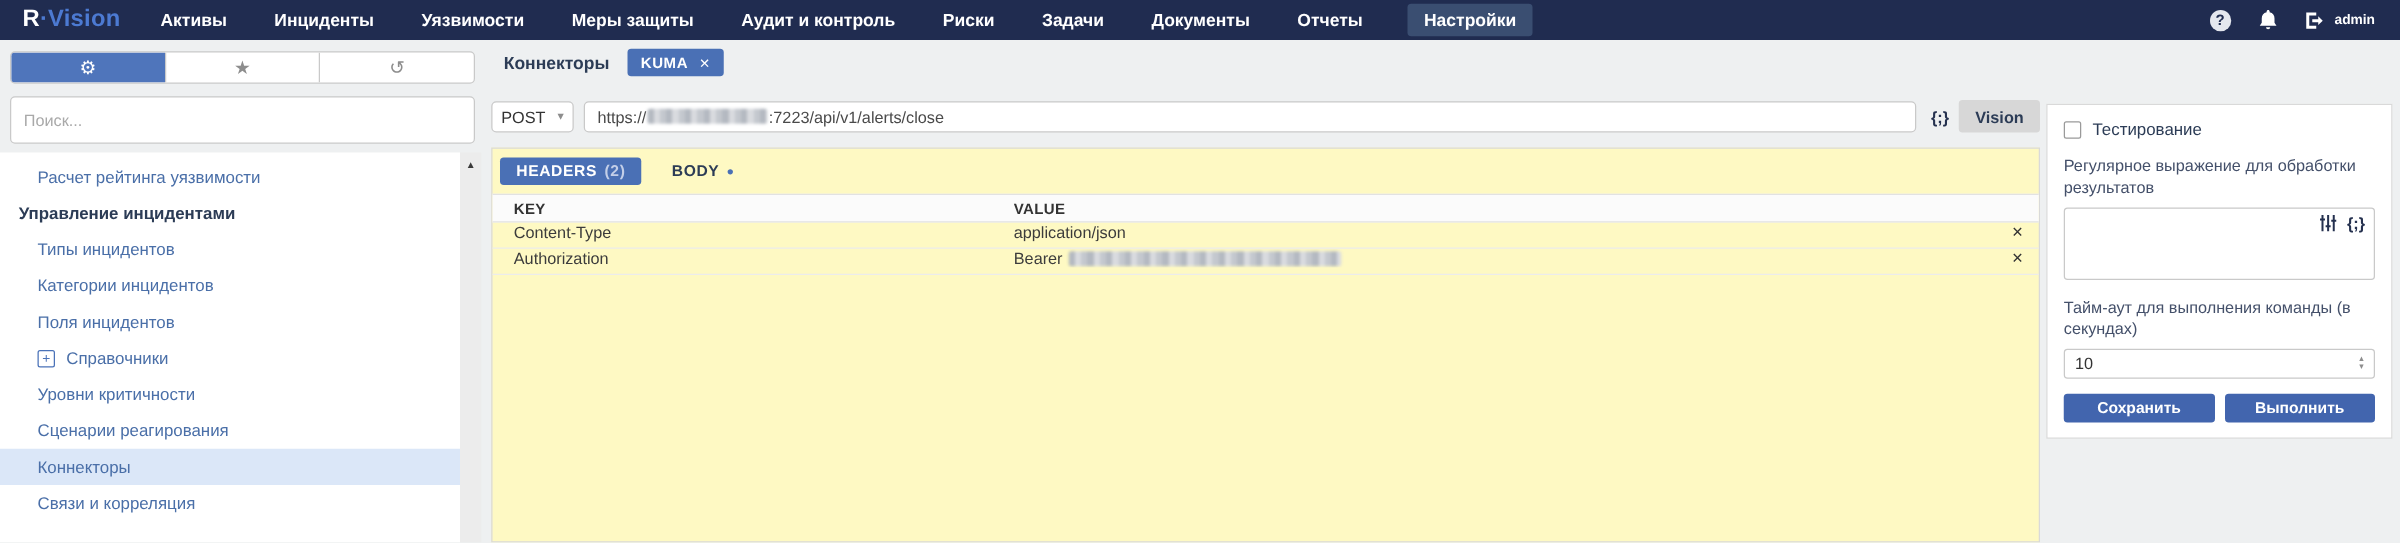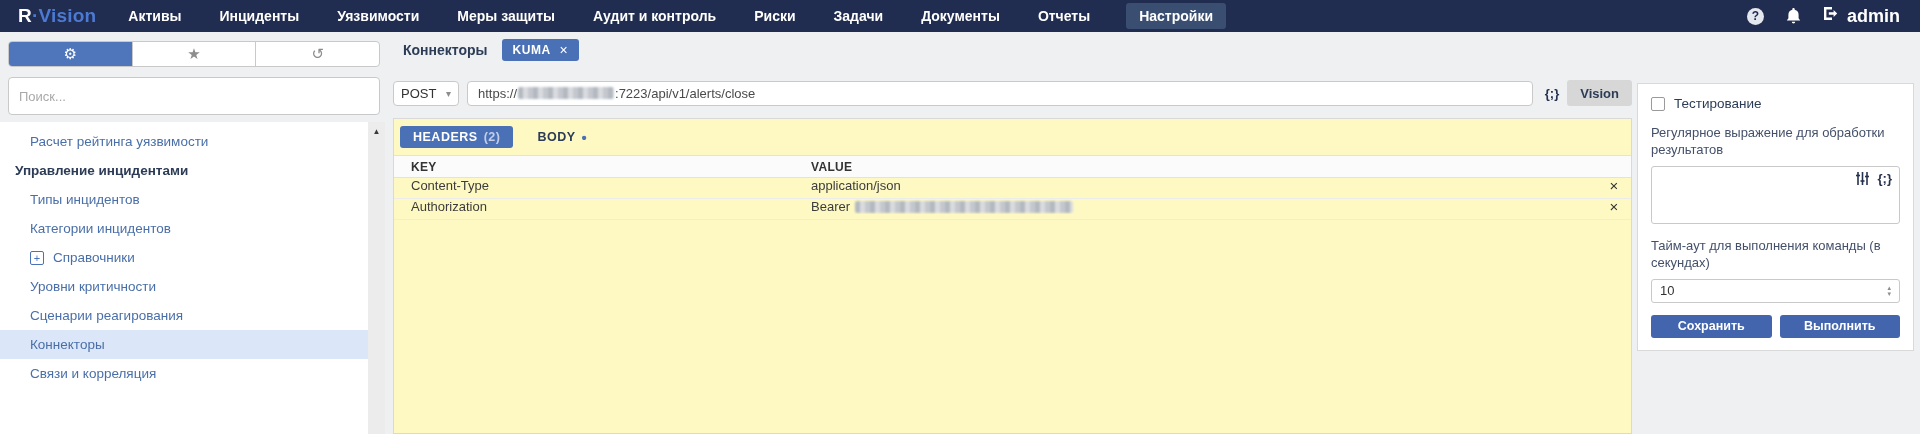--- a/index.html
+++ b/index.html
@@ -10,21 +10,21 @@
   .navbar{height:32px;background:#202c50;display:flex;align-items:center;color:#fff;}
   .logo{margin:0 30px 0 18px;font-size:19px;font-weight:700;letter-spacing:.2px;cursor:pointer;white-space:nowrap;}
   .logo .lg-rest{color:#4c7ad2;}
   .nav-items{display:flex;align-items:center;gap:34px;font-size:14px;font-weight:700;white-space:nowrap;}
   .nav-item{cursor:pointer;padding:5px 2px;}
   .nav-item.active{background:#3a4e71;border-radius:3px;padding:5px 13px;}
   .nav-right{margin-left:auto;display:flex;align-items:center;gap:22px;margin-right:20px;}
   .help-icon{width:17px;height:17px;border-radius:50%;background:#e4e7ee;color:#202c50;
              font-weight:700;font-size:12px;display:flex;align-items:center;justify-content:center;cursor:pointer;}
   .icon-btn{display:flex;align-items:center;cursor:pointer;}
-  .user{display:flex;gap:7px;font-weight:700;font-size:18px;cursor:pointer;}
+  .user{display:flex;align-items:center;gap:7px;font-weight:700;font-size:11px;cursor:pointer;}
 
   
   .layout{display:flex;height:402px;align-items:stretch;}
 
   
   .sidebar{width:385px;flex:none;display:flex;flex-direction:column;}
   .side-tabs{display:flex;margin:9px 5px 0 8px;height:26px;border:1px solid #c9c9c9;border-radius:4px;overflow:hidden;background:#fff;flex:none;}
   .side-tab{flex:1;display:flex;align-items:center;justify-content:center;border-left:1px solid #c9c9c9;color:#8d8d8d;font-size:15px;cursor:pointer;}
   .side-tab:first-child{border-left:none;}
   .side-tab.active{background:#4f75bb;color:#fff;}
@@ -140,20 +140,21 @@
           <span>↺</span>
         </div>
     </div>
     <input class="search" placeholder="Поиск..." style="">
     <div class="side-body">
       <div class="side-list">
         <div class="side-item">Расчет рейтинга уязвимости</div>
         <div class="side-item section">Управление инцидентами</div>
         <div class="side-item">Типы инцидентов</div>
         <div class="side-item">Категории инцидентов</div>
+        <div class="side-item">Поля инцидентов</div>
         <div class="side-item">
           <span class="plus-box">+</span>
           <span>Справочники</span>
         </div>
         <div class="side-item">Уровни критичности</div>
         <div class="side-item">Сценарии реагирования</div>
         <div class="side-item selected">Коннекторы</div>
         <div class="side-item">Связи и корреляция</div>
       </div>
       <div class="side-scroll">

